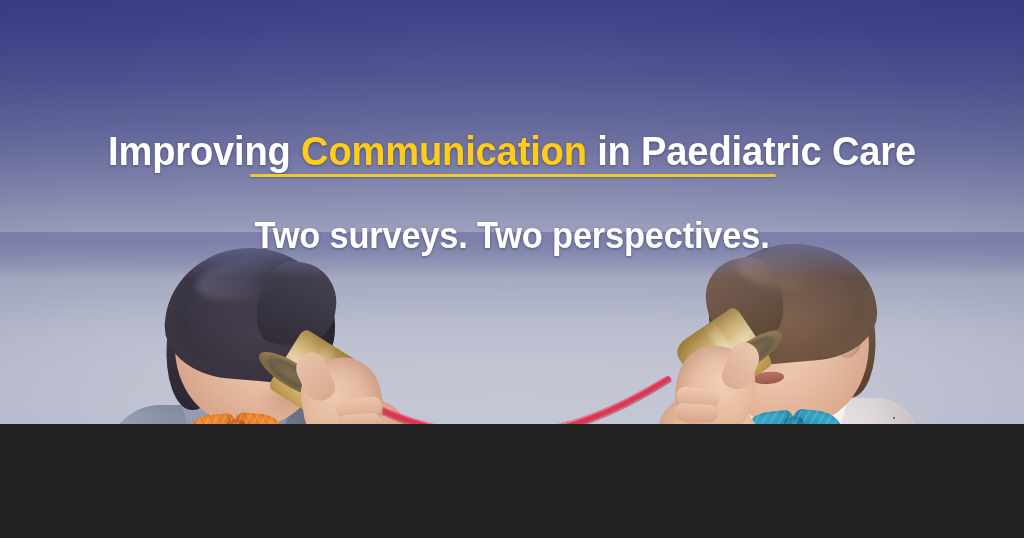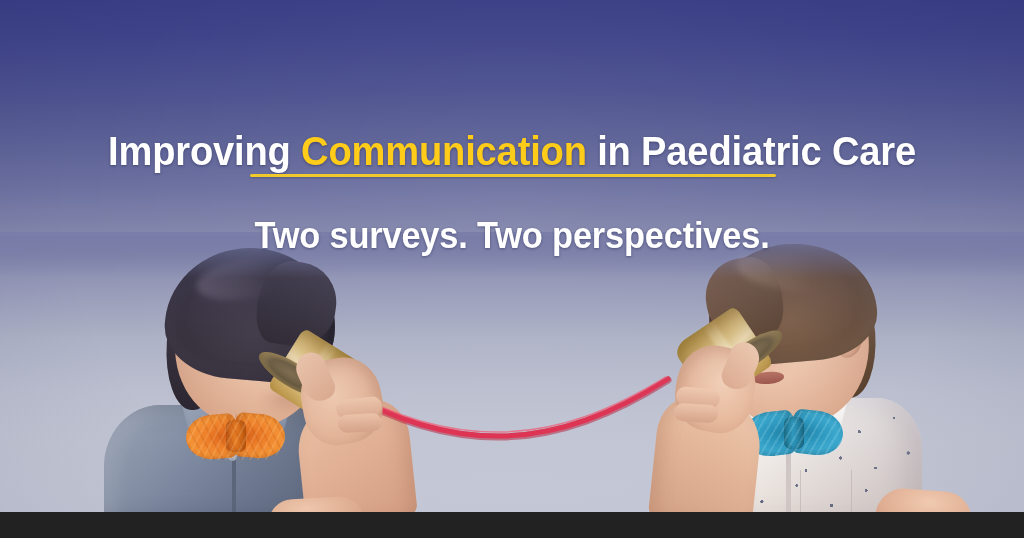--- a/index.html
+++ b/index.html
@@ -1,21 +1,21 @@
 <!DOCTYPE html>
 <html><head>
 <meta charset="utf-8">
 <title>Improving Communication in Paediatric Care</title>
 <style>
   html,body{margin:0;padding:0;background:#222;}
   *{box-sizing:border-box;}
 
   .banner{
     position:relative;
-    width:1024px;height:512px;
+    width:1024px;height:424px;
     overflow:hidden;
     font-family:"Liberation Sans", sans-serif;
     -webkit-font-smoothing:antialiased;
   }
 
   
   .bg{
     position:absolute;inset:0;
     background:linear-gradient(to bottom,
       #393e85 0%,

